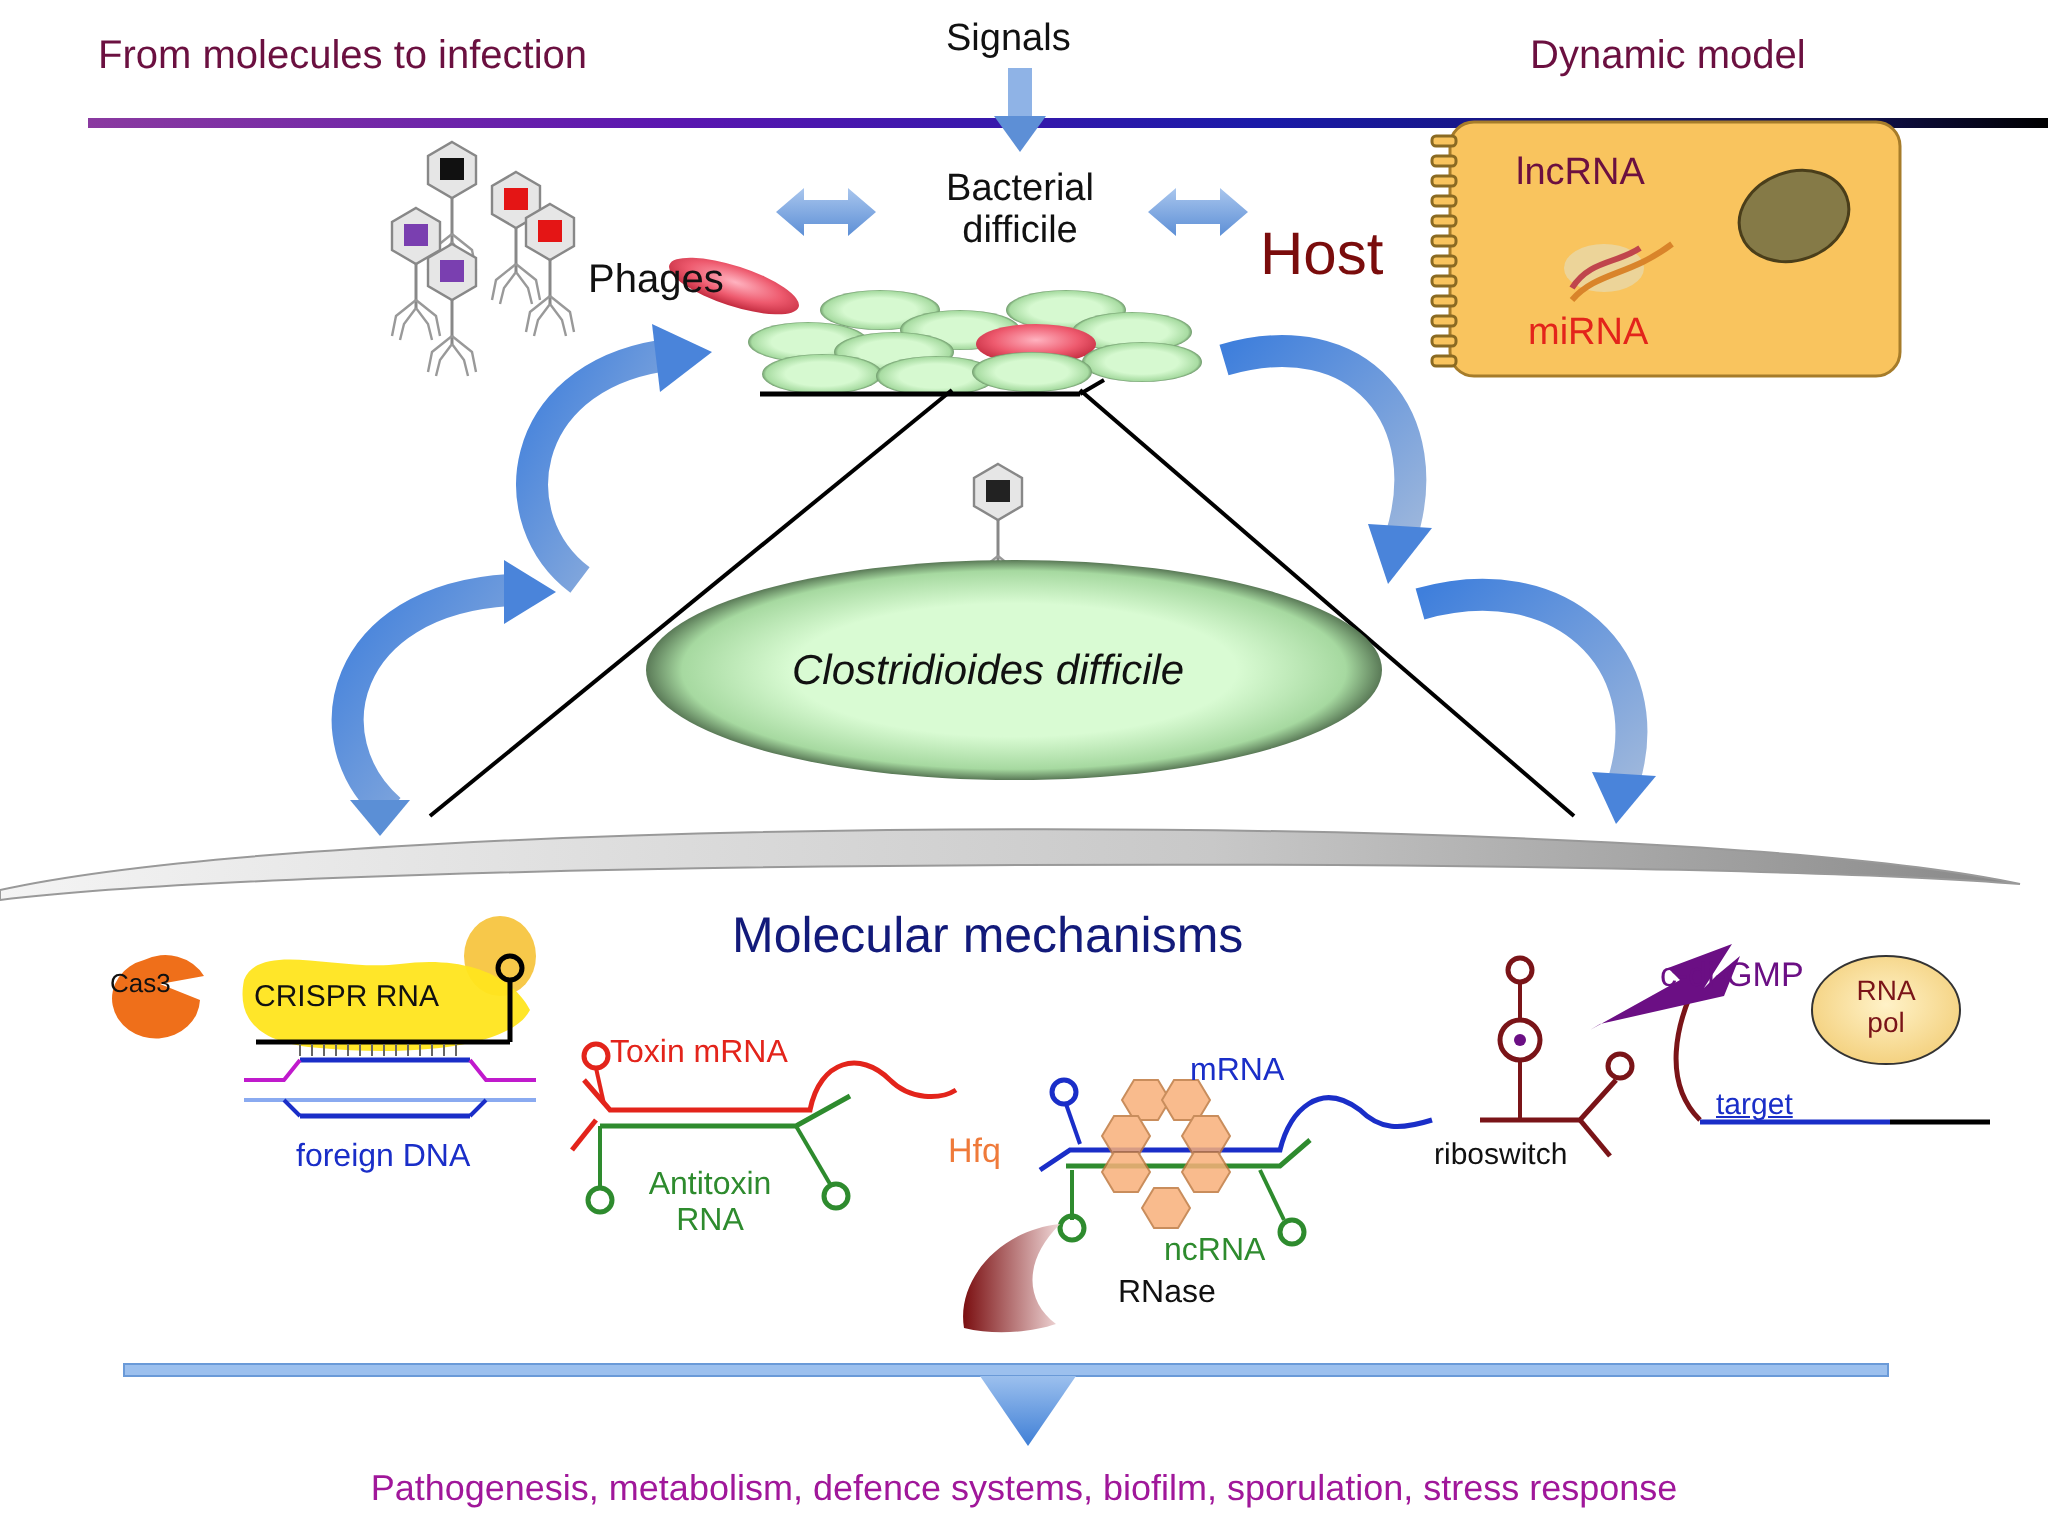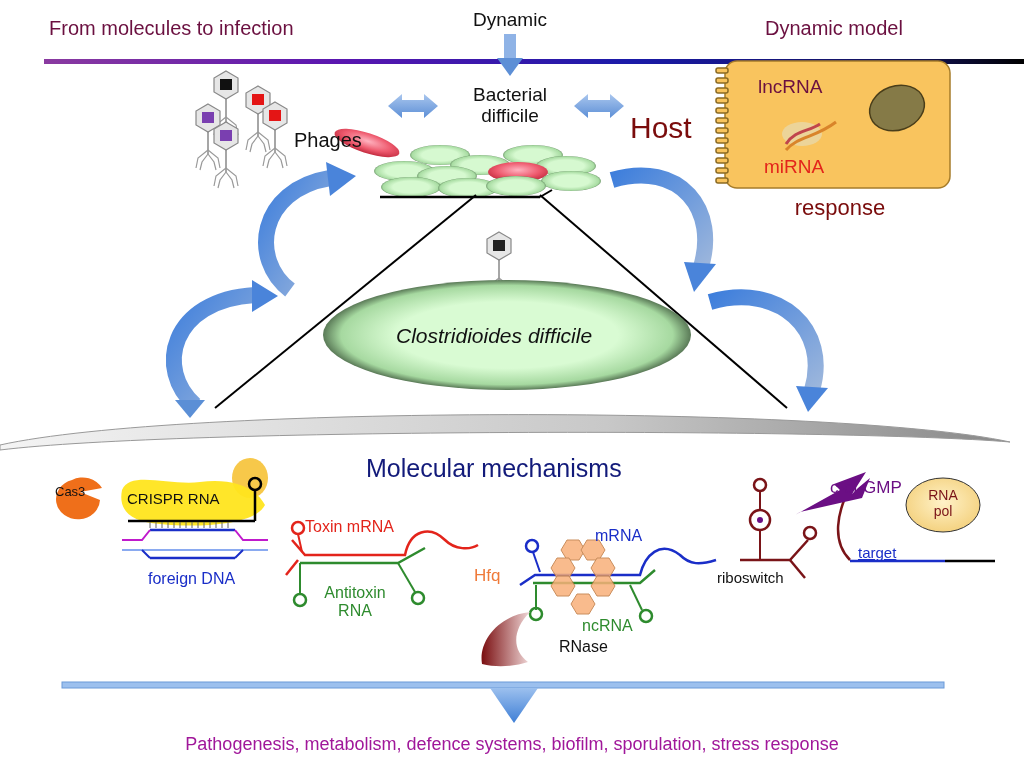--- a/index.html
+++ b/index.html
@@ -255,33 +255,32 @@
   </g>
   <polygon points="795,515 840,490 834,484 866,472 852,494 858,488 870,478 862,498 800,512" fill="#6b0f84"></polygon>
   <ellipse cx="943" cy="505" rx="37" ry="27" fill="url(#polGrad)" stroke="#333" stroke-width="1"></ellipse>
 
   <rect x="62" y="682" width="882" height="6" fill="#9cc0ee" stroke="#6a9ad8" stroke-width="1"></rect>
   <polygon points="490,688 538,688 514,723" fill="url(#downArrow)"></polygon>
 </svg>
 
 <div class="lbl" style="left:49px; top:17px; font-size:20px; color:#6b1040;">From molecules to infection</div>
 <div class="lbl" style="left:765px; top:17px; font-size:20px; color:#6b1040;">Dynamic model</div>
-<div class="lbl" style="left:473px; top:9px; font-size:19px; color:#111;">Dynamic</div>
+<div class="lbl" style="left:473px; top:9px; font-size:19px; color:#111;">Signals</div>
 
 <div class="lbl" style="left:294px; top:96px; font-size:20px; color:#111;margin-top:33px;">Phages</div>
 <div class="lbl ctr" style="left:455px; top:84px; width:110px; font-size:19px; color:#111;">
   <div>Bacterial</div>
   <div>difficile</div>
 </div>
 <div class="lbl" style="left:630px; top:88px; font-size:30px; color:#7a0c0c;margin-top:23px;">Host</div>
 
 <div class="lbl" style="left:758px; top:76px; font-size:19px; color:#6b1040;">lncRNA</div>
 <div class="lbl" style="left:764px; top:156px; font-size:19px; color:#e3241b;">miRNA</div>
 <div class="lbl ctr" style="left:760px; top:196px; width:160px; font-size:22px; color:#7a0c0c;">
-  <div>response</div>
 </div>
 
 <div class="lbl" style="left:396px; top:324px; font-size:21px; font-style:italic; color:#111;">Clostridioides difficile</div>
 
 <div class="lbl" style="left:366px; top:454px; font-size:25px; color:#121a7a;">Molecular mechanisms</div>
 
 <div class="lbl" style="left:55px; top:485px; font-size:13px; color:#111;">Cas3</div>
 <div class="lbl" style="left:127px; top:491px; font-size:15px; color:#111;">CRISPR RNA</div>
 <div class="lbl" style="left:148px; top:570px; font-size:16px; color:#1a2ec8;">foreign DNA</div>
 

